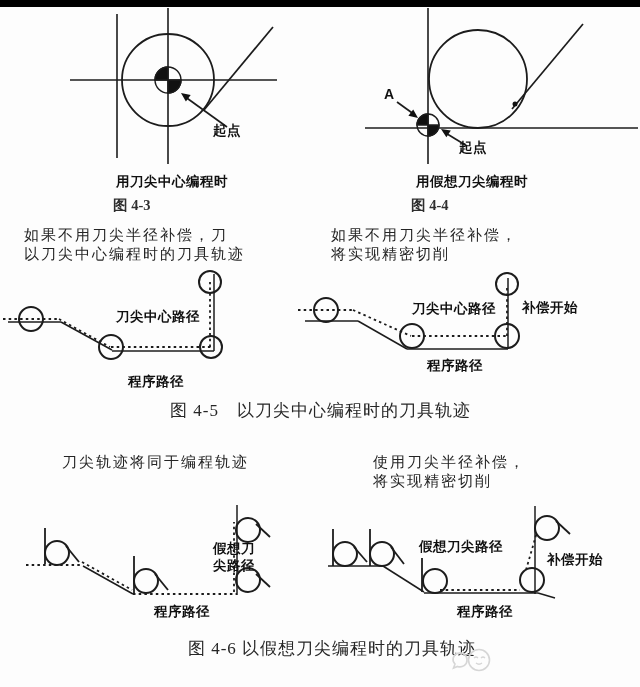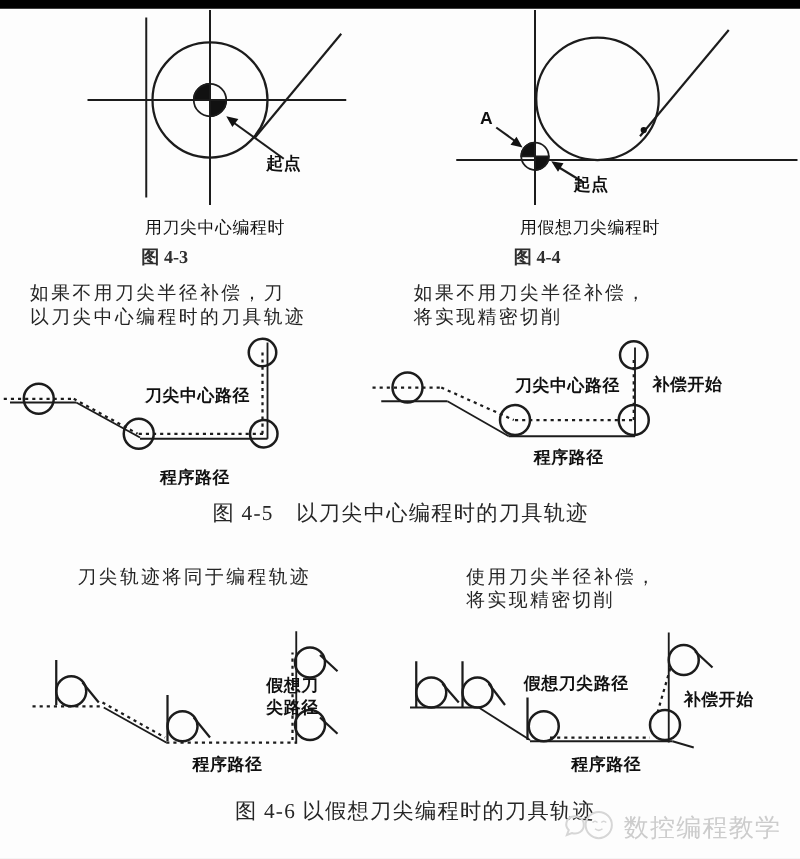--- a/index.html
+++ b/index.html
@@ -3,21 +3,21 @@
 <meta charset="utf-8">
 <style>
   html,body{margin:0;padding:0;background:#e9e9e9;}
   .page{position:relative;width:640px;height:687px;background:#fdfdfd;overflow:hidden;
         font-family:"Liberation Serif",serif;}
   .topbar{position:absolute;left:0;top:0;width:640px;height:7px;background:#000;}
   .abs{position:absolute;}
   svg{display:block;overflow:visible;}
   .lbl{position:absolute;font-family:"Liberation Sans",sans-serif;font-weight:bold;
        font-size:13.5px;color:#101010;white-space:nowrap;letter-spacing:0.5px;}
-  .boldcap{position:absolute;font-family:"Liberation Sans",sans-serif;font-weight:normal;
+  .boldcap{position:absolute;font-family:"Liberation Sans",sans-serif;font-weight:bold;
        font-size:13.5px;color:#101010;white-space:nowrap;letter-spacing:0.5px;}
   .figno{position:absolute;font-family:"Liberation Serif",serif;font-size:14.5px;
        color:#2e2e2e;white-space:nowrap;font-weight:bold;}
   .figcap{position:absolute;font-family:"Liberation Serif",serif;font-size:17px;
        color:#262626;white-space:nowrap;letter-spacing:1px;text-align:center;}
   .para{position:absolute;font-family:Liberation Sans, sans-serif;font-size:15px;
        color:#242424;letter-spacing:2px;line-height:19px;white-space:nowrap;}
   .watermark-text{position:absolute;font-family:"Liberation Sans",sans-serif;font-size:20px;
        color:#cccccc;letter-spacing:1px;white-space:nowrap;}
 </style>
@@ -213,15 +213,14 @@
   <div class="lbl" style="left:547px;top:551px;">补偿开始</div>
   <div class="lbl" style="left:457px;top:603px;">程序路径</div>
 
   <div class="figcap" style="left:182px;top:637px;width:300px;">图 4-6 以假想刀尖编程时的刀具轨迹</div>
 
   <svg class="abs" style="left:452px;top:647px;" width="42" height="28" viewBox="0 0 42 28" stroke="#d6d6d6" fill="none" stroke-width="1.6">
     <path d="M15,13 a7,6.5 0 1 0 -12,4 l-1.5,4 4,-1.6 a7,6.5 0 0 0 9.5,-6.4"></path>
     <circle cx="27" cy="13" r="10.5"></circle>
     <path d="M22,11 q2,-2 4,0 M29,11 q2,-2 4,0 M24,16 q3,2.5 6,0" stroke-width="1.3"></path>
   </svg>
-  <div class="watermark-text" style="left:499px;top:649px;">数控编程教学</div>
 
 </div>
 
 </body></html>

